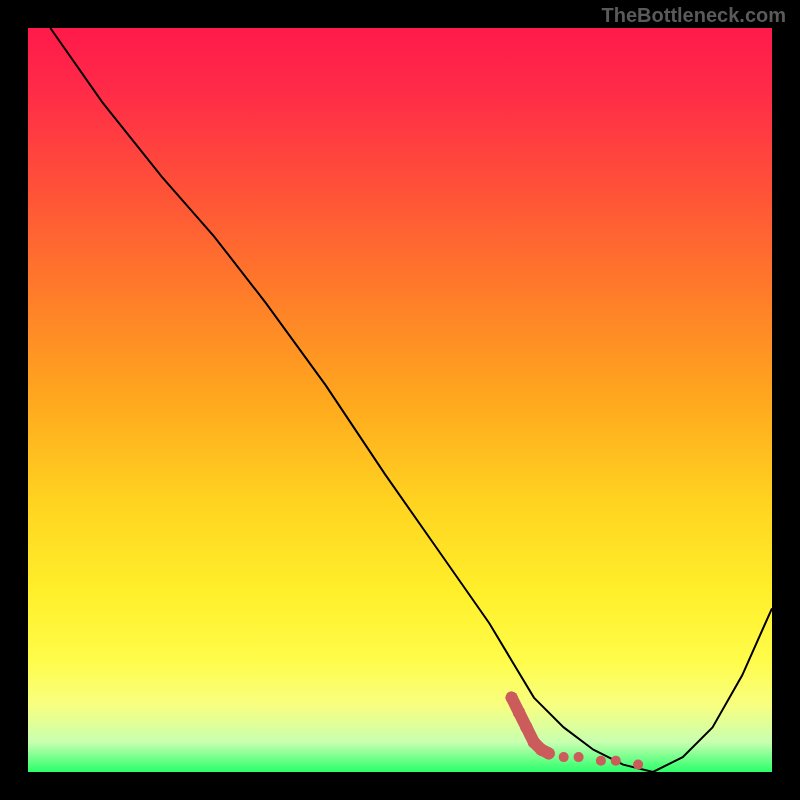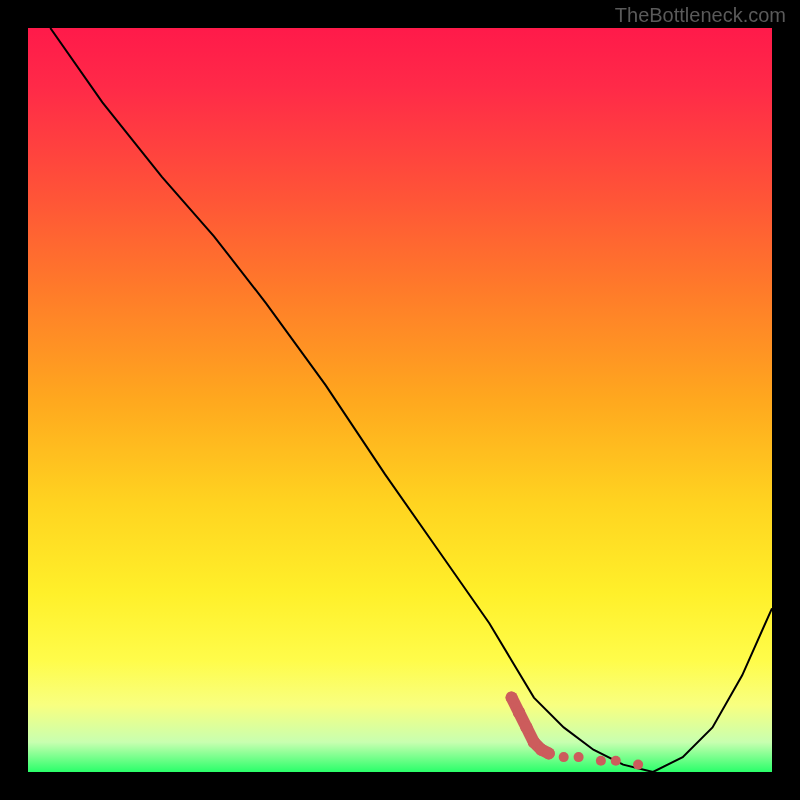--- a/index.html
+++ b/index.html
@@ -10,21 +10,21 @@
     background: #000;
     font-family: Arial, sans-serif;
     overflow: hidden;
   }
   .watermark {
     position: absolute;
     top: 4px;
     right: 14px;
     color: #5a5a5a;
     font-size: 20px;
-    font-weight: normal;
+    font-weight: bold;
     z-index: 10;
   }
   .plot-area {
     position: absolute;
     left: 28px;
     top: 28px;
     width: 744px;
     height: 744px;
   }
   .gradient-bg {

